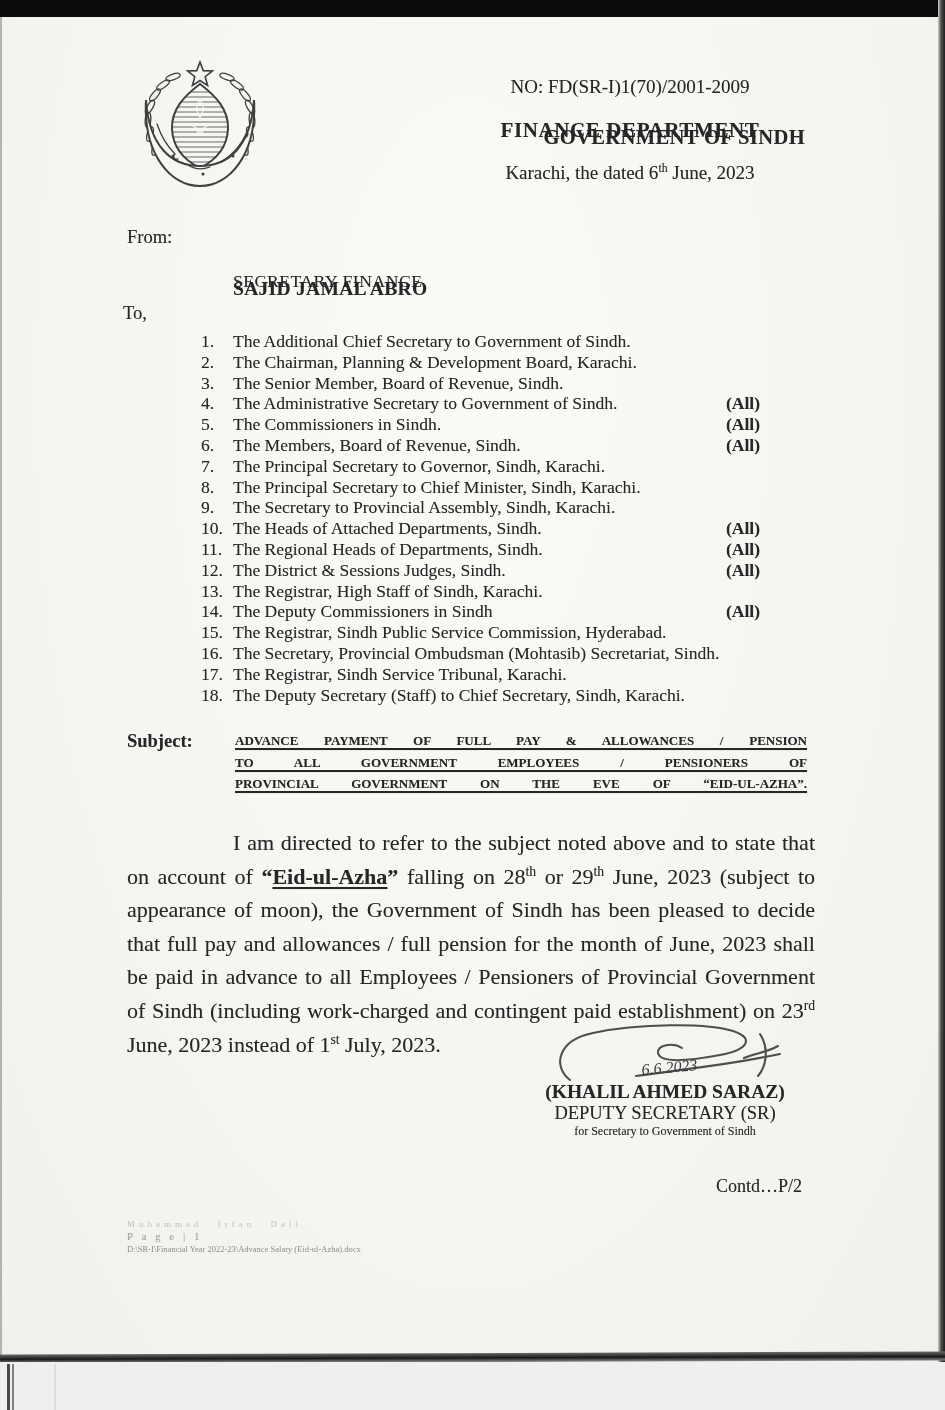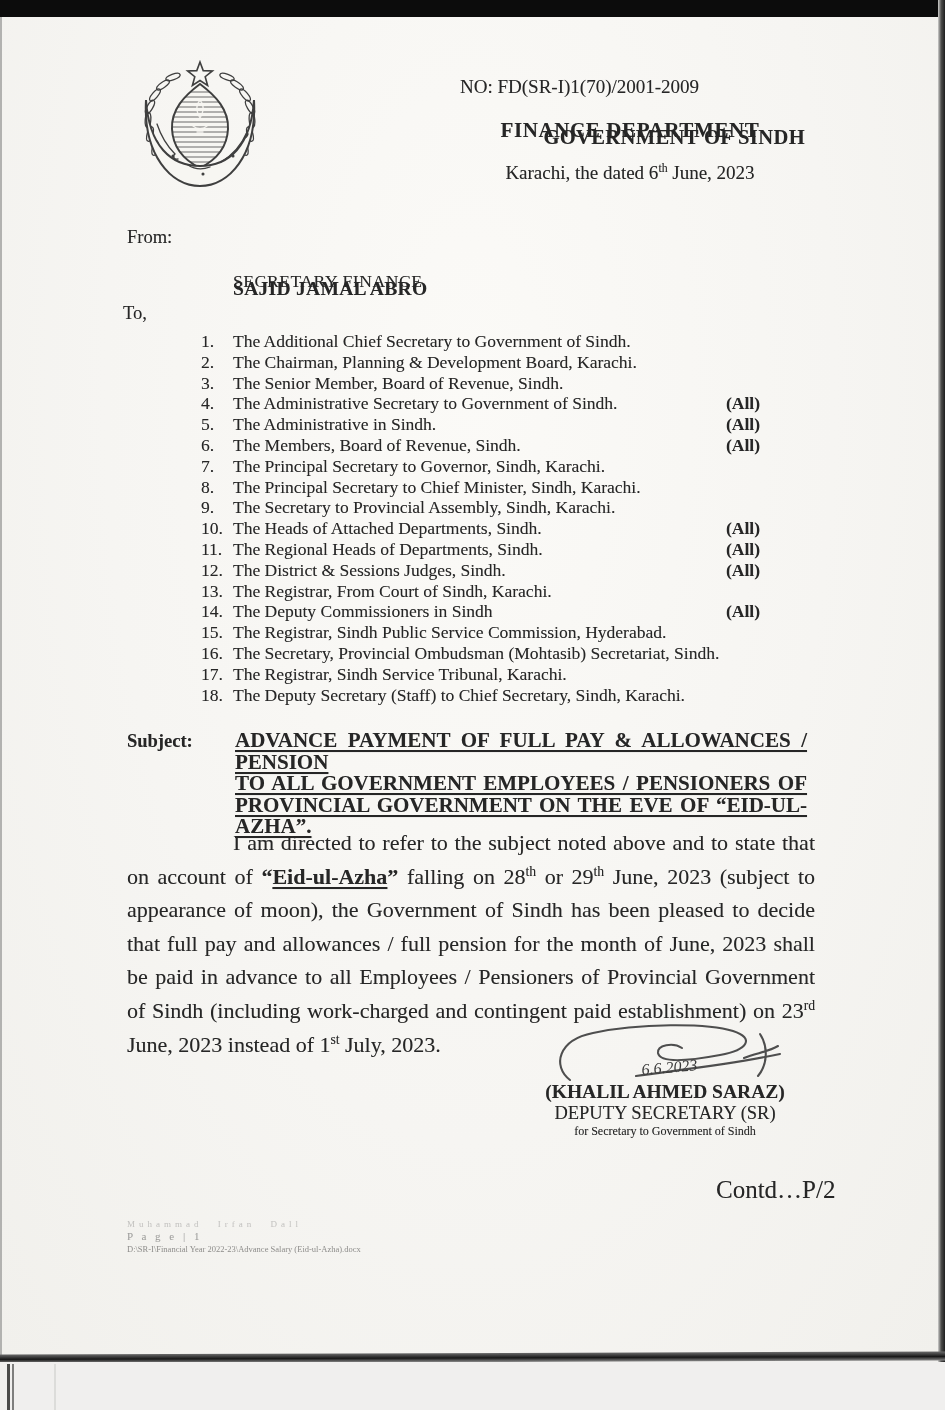--- a/index.html
+++ b/index.html
@@ -22,52 +22,52 @@
     background:linear-gradient(to bottom,#6b6b6b,#181818 55%,#8a8a8a);transform:skewY(-0.18deg);}
   .below-area{position:absolute;left:0;top:1362px;width:945px;height:48px;background:#f0efee;}
   .below-vline1{position:absolute;left:7px;top:1364px;width:3px;height:46px;background:#4a4a49;}
   .below-vline2{position:absolute;left:12px;top:1364px;width:2px;height:46px;background:#7e7e7d;}
   .below-vline3{position:absolute;left:54px;top:1364px;width:2px;height:46px;background:#dcdcda;}
 
   .abs{position:absolute;}
   .scan .txt{text-shadow:0.2px 0.2px 0.6px rgba(45,45,45,0.30);}
 
   
-  .ref-no{left:460px;top:76px;width:340px;text-align:left;font-size:19px;}
+  .ref-no{left:460px;top:76px;width:340px;text-align:center;font-size:19px;}
   .dept{left:455px;top:99px;width:350px;text-align:center;font-size:21px;font-weight:bold;letter-spacing:0.6px;margin-top:19px;}
   .govt{left:455px;top:126px;width:350px;text-align:right;font-size:20.5px;font-weight:bold;letter-spacing:0.4px;}
   .dateline{left:455px;top:162px;width:350px;text-align:center;font-size:19px;}
   sup{font-size:62%;line-height:0;}
 
   .from-label{left:127px;top:227px;font-size:18.5px;}
   .from-name{left:233px;top:248px;font-size:19.5px;font-weight:bold;letter-spacing:0.3px;margin-top:30px;}
   .from-title{left:233px;top:271px;font-size:17.5px;letter-spacing:0.6px;}
   .to-label{left:123px;top:303px;font-size:18.5px;}
 
   .to-list{left:201px;top:331px;width:571px;font-size:17.5px;}
   .to-row{display:flex;line-height:20.8px;}
   .to-num{width:32px;flex:none;}
   .to-text{flex:1;}
   .to-all{flex:none;font-weight:bold;margin-left:auto;padding-right:12px;}
 
   .subject-label{left:127px;top:731px;font-size:18.5px;font-weight:bold;}
-  .subject-block{left:235px;top:730px;width:572px;font-size:21px;font-weight:bold;}
+  .subject-block{left:235px;top:730px;width:572px;font-size:13px;font-weight:bold;}
   .subject-line{text-align:justify;text-align-last:justify;line-height:21.6px;
     text-decoration:underline;text-underline-offset:3px;text-decoration-thickness:1.6px;}
 
   .body-par{left:127px;top:826px;width:688px;font-size:22px;line-height:33.6px;
     text-align:justify;text-indent:106px;}
   .seg-b{font-weight:bold;}
   .seg-u{text-decoration:underline;text-underline-offset:2.5px;}
 
   .sign-svg{left:548px;top:1022px;}
   .sign-name{left:505px;top:1081px;width:320px;text-align:center;font-size:19.5px;font-weight:bold;}
   .sign-designation{left:505px;top:1103px;width:320px;text-align:center;font-size:18.5px;}
   .sign-for{left:505px;top:1124px;width:320px;text-align:center;font-size:12px;}
-  .contd{left:716px;top:1176px;font-size:25px;}
+  .contd{left:716px;top:1176px;font-size:18px;}
 
   .footer-author{left:127px;top:1219px;font-size:9px;color:#c2c1bf;letter-spacing:4px;word-spacing:9px;}
   .footer-page{left:127px;top:1230px;font-size:11px;color:#9a9a98;letter-spacing:3px;}
   .footer-path{left:127px;top:1244px;font-size:8.5px;color:#8d8c8a;}
 </style>
 </head>
 <body>
 
 <div class="scan">
 
@@ -167,21 +167,21 @@
       <span class="to-text">The Senior Member, Board of Revenue, Sindh.</span>
       <span class="to-all"></span>
     </div>
       <div class="to-row">
       <span class="to-num">4.</span>
       <span class="to-text">The Administrative Secretary to Government of Sindh.</span>
       <span class="to-all">(All)</span>
     </div>
       <div class="to-row">
       <span class="to-num">5.</span>
-      <span class="to-text">The Administrative in Sindh.</span>
+      <span class="to-text">The Commissioners in Sindh.</span>
       <span class="to-all">(All)</span>
     </div>
       <div class="to-row">
       <span class="to-num">6.</span>
       <span class="to-text">The Members, Board of Revenue, Sindh.</span>
       <span class="to-all">(All)</span>
     </div>
       <div class="to-row">
       <span class="to-num">7.</span>
       <span class="to-text">The Principal Secretary to Governor, Sindh, Karachi.</span>
@@ -207,21 +207,21 @@
       <span class="to-text">The Regional Heads of Departments, Sindh.</span>
       <span class="to-all">(All)</span>
     </div>
       <div class="to-row">
       <span class="to-num">12.</span>
       <span class="to-text">The District &amp; Sessions Judges, Sindh.</span>
       <span class="to-all">(All)</span>
     </div>
       <div class="to-row">
       <span class="to-num">13.</span>
-      <span class="to-text">The Registrar, From Court of Sindh, Karachi.</span>
+      <span class="to-text">The Registrar, High Staff of Sindh, Karachi.</span>
       <span class="to-all"></span>
     </div>
       <div class="to-row">
       <span class="to-num">14.</span>
       <span class="to-text">The Deputy Commissioners in Sindh</span>
       <span class="to-all">(All)</span>
     </div>
       <div class="to-row">
       <span class="to-num">15.</span>
       <span class="to-text">The Registrar, Sindh Public Service Commission, Hyderabad.</span>

